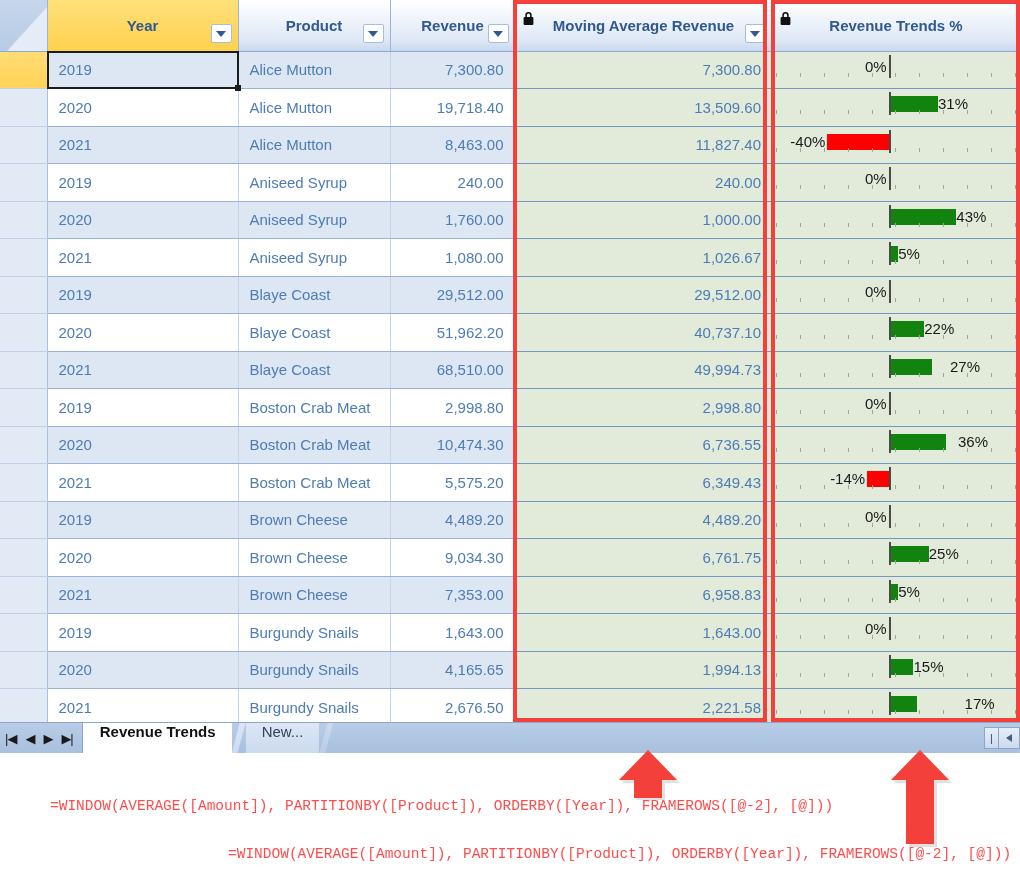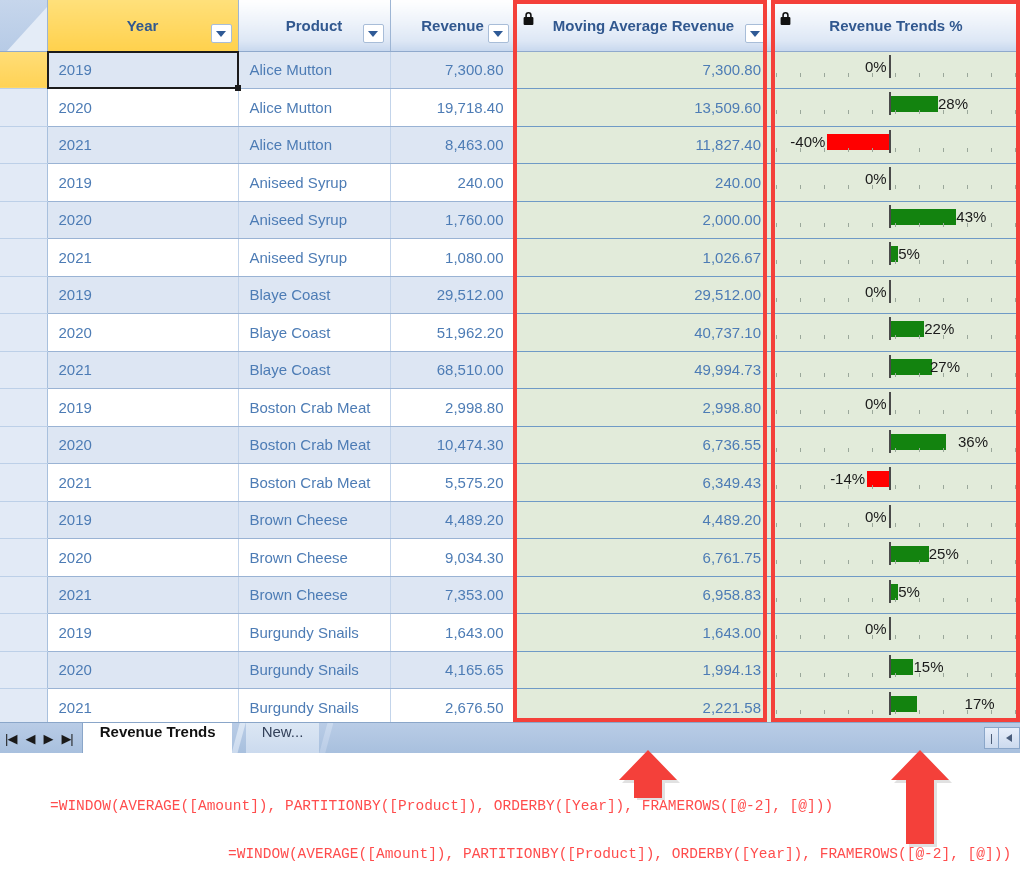--- a/index.html
+++ b/index.html
@@ -406,21 +406,21 @@
         <tr class="data-row">
           <td class="rowhdr"></td>
           <td class="cell txt"><span>2020</span></td>
           <td class="cell txt">Alice Mutton</td>
           <td class="cell num">19,718.40</td>
           <td class="cell mavg">13,509.60</td>
           <td class="cell trend">
             <div class="bar-wrap">
               <div class="axis-line" style="left: 116.56px;"></div>
               <div class="bar pos" style="left: 118.56px; width: 47.4093px;"></div>
-              <div class="bar-label" style="left: 165.969px;">28%</div>
+              <div class="bar-label" style="left: 165.969px;">31%</div>
               <div class="ticks">
                 <i></i>
                 <i></i>
                 <i></i>
                 <i></i>
                 <i></i>
                 <i></i>
                 <i></i>
                 <i></i>
                 <i></i>
@@ -481,21 +481,21 @@
                 <i></i>
               </div>
             </div>
           </td>
         </tr>
         <tr class="data-row alt">
           <td class="rowhdr"></td>
           <td class="cell txt"><span>2020</span></td>
           <td class="cell txt">Aniseed Syrup</td>
           <td class="cell num">1,760.00</td>
-          <td class="cell mavg">2,000.00</td>
+          <td class="cell mavg">1,000.00</td>
           <td class="cell trend">
             <div class="bar-wrap">
               <div class="axis-line" style="left: 116.56px;"></div>
               <div class="bar pos" style="left: 118.56px; width: 65.7613px;"></div>
               <div class="bar-label" style="left: 184.321px;">43%</div>
               <div class="ticks">
                 <i></i>
                 <i></i>
                 <i></i>
                 <i></i>
@@ -593,21 +593,21 @@
         <tr class="data-row alt">
           <td class="rowhdr"></td>
           <td class="cell txt"><span>2021</span></td>
           <td class="cell txt">Blaye Coast</td>
           <td class="cell num">68,510.00</td>
           <td class="cell mavg">49,994.73</td>
           <td class="cell trend">
             <div class="bar-wrap">
               <div class="axis-line" style="left: 116.56px;"></div>
               <div class="bar pos" style="left: 118.56px; width: 41.292px;"></div>
-              <div class="bar-label" style="left: 158px; text-align: right;">27%</div>
+              <div class="bar-label" style="left: 178px; text-align: right;">27%</div>
               <div class="ticks">
                 <i></i>
                 <i></i>
                 <i></i>
                 <i></i>
                 <i></i>
                 <i></i>
                 <i></i>
                 <i></i>
                 <i></i>

